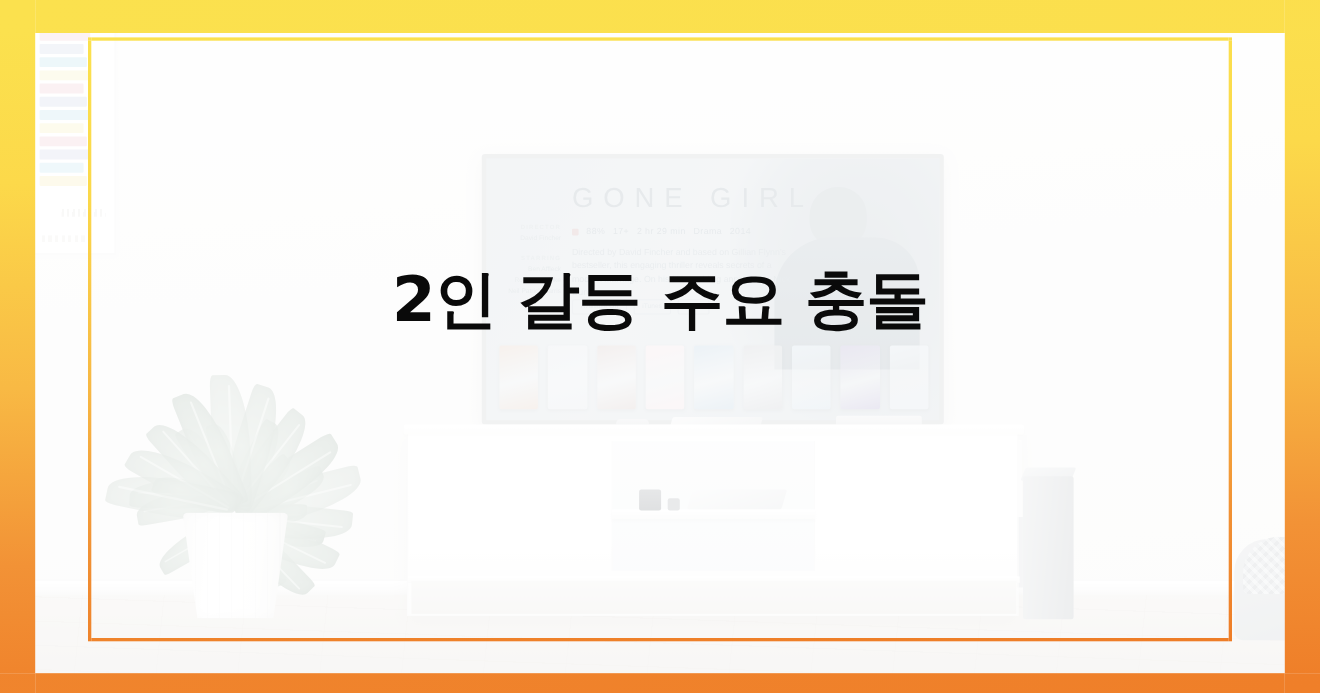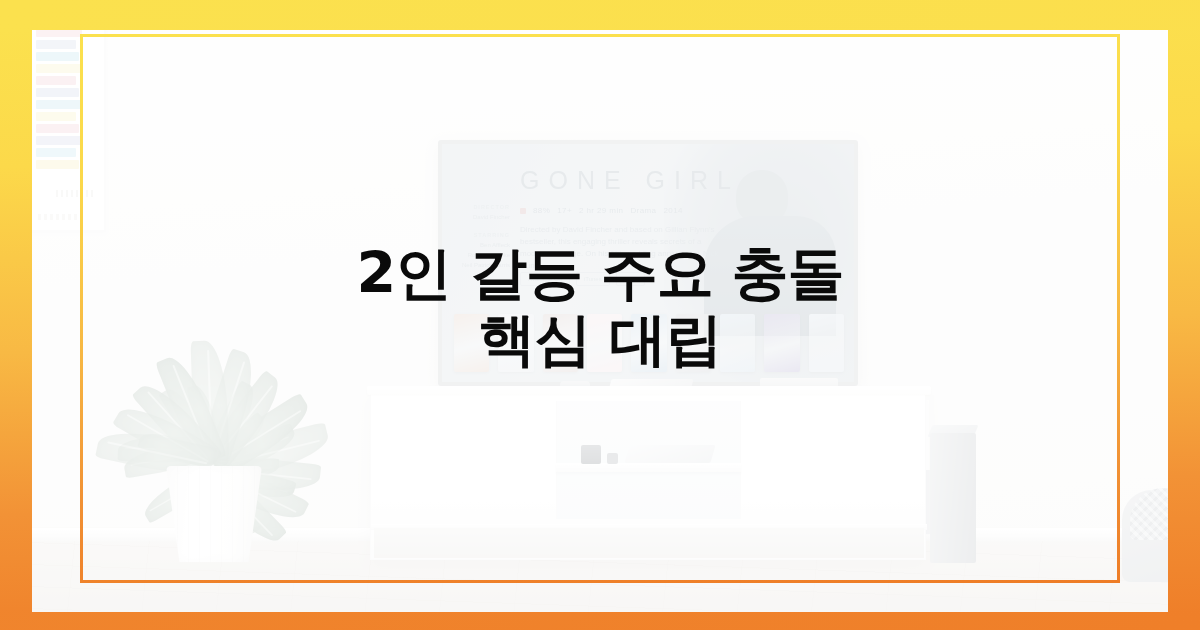--- a/index.html
+++ b/index.html
@@ -431,16 +431,15 @@
     <div class="basket-knit"></div>
   </div>
 
   <div id="wash"></div>
 
   <div id="outer-frame"></div>
   <div id="inner-line"></div>
 
   <div id="headline">
     <span class="ln">2인 갈등 주요 충돌</span>
-    <span class="ln">핵심 대립</span>
   </div>
 
 </div>
 
 </body></html>

